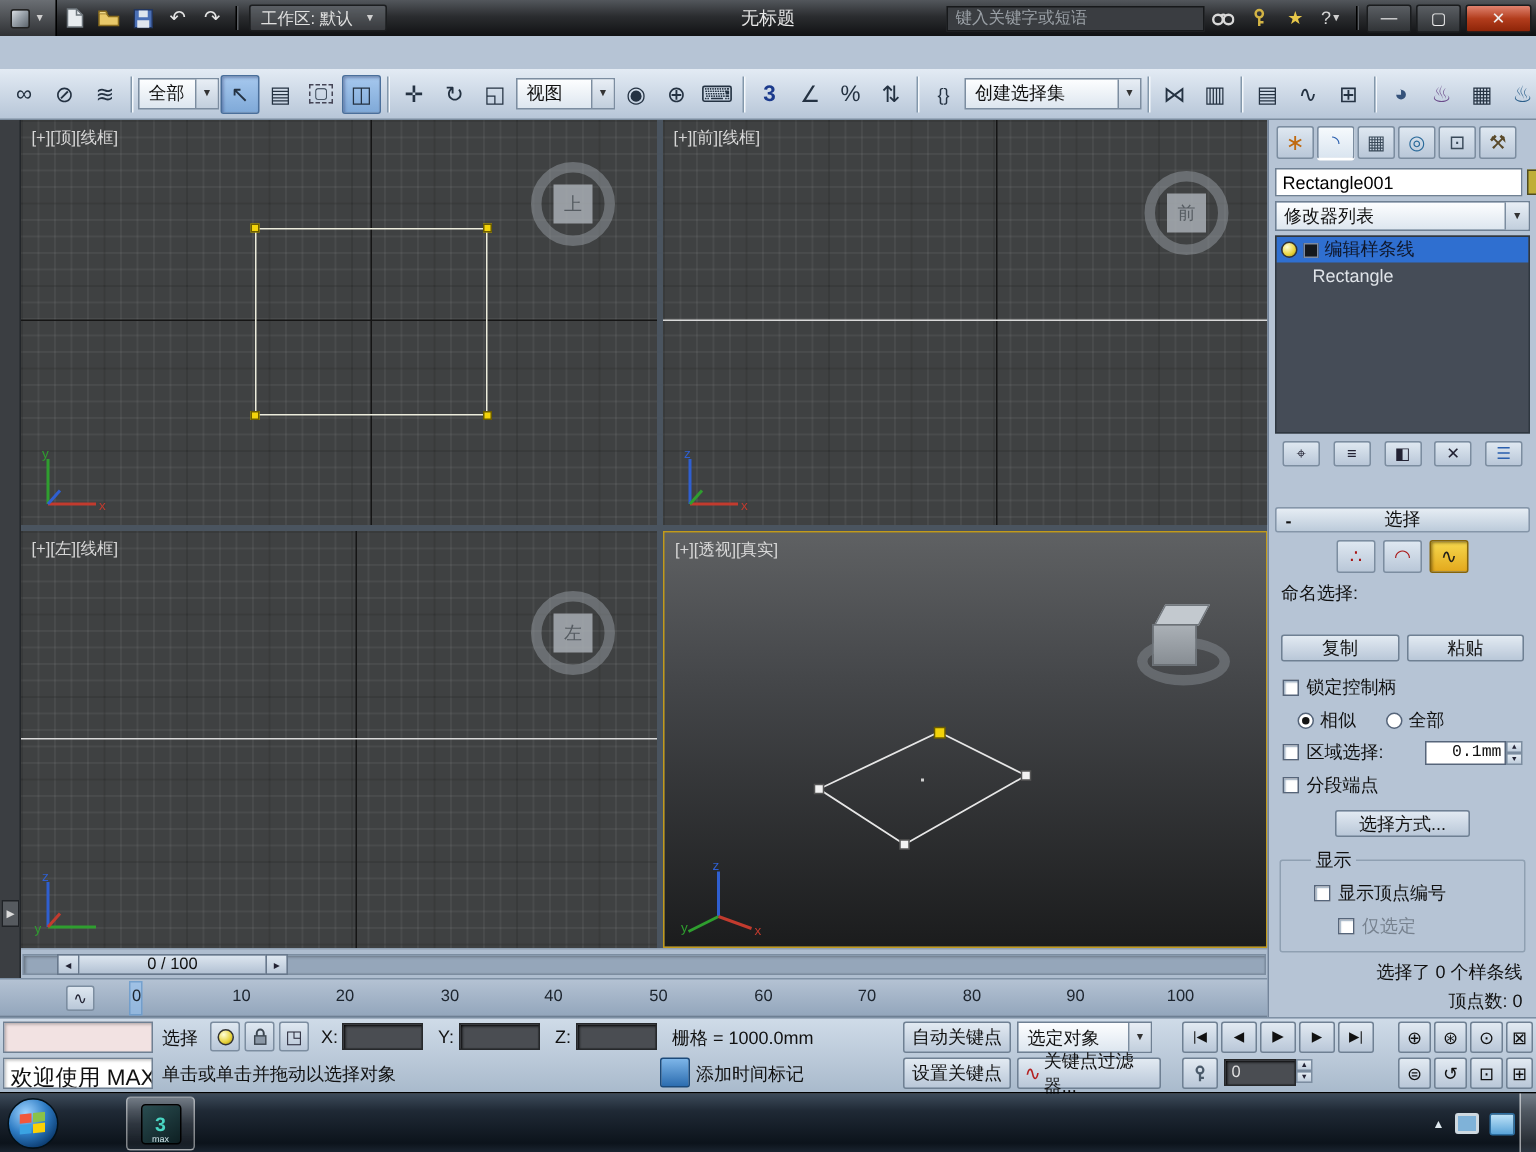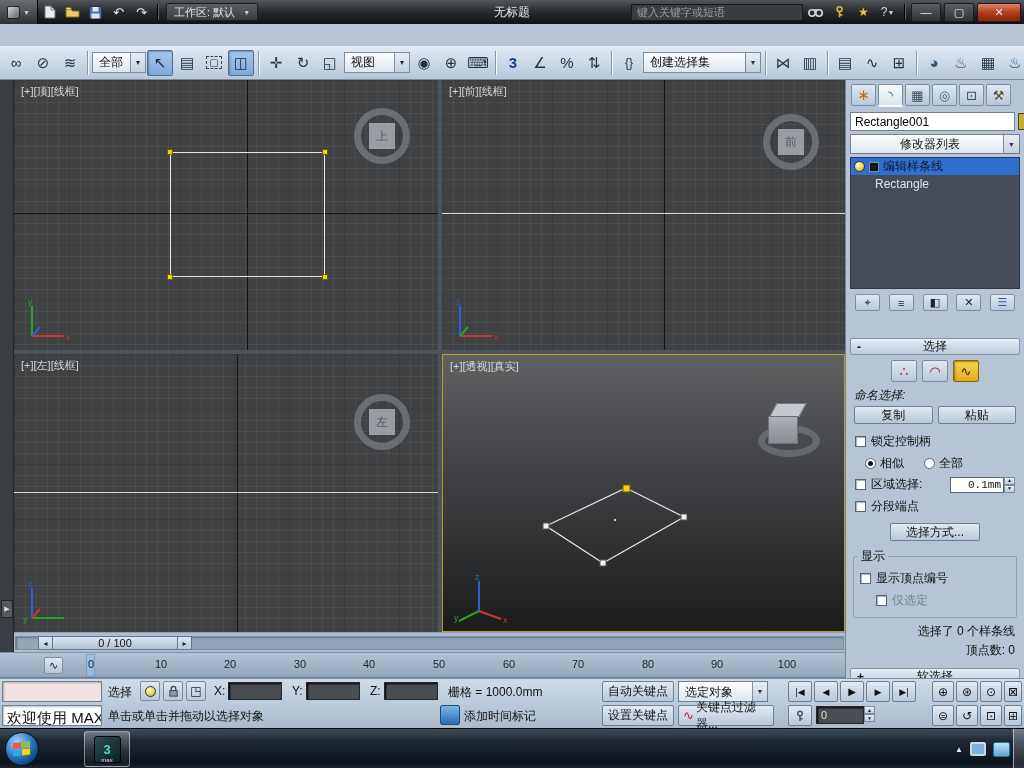--- a/index.html
+++ b/index.html
@@ -55,55 +55,55 @@
 .tripod{position:absolute;left:6px;bottom:4px;}
 
 
 .cmdpanel{position:absolute;left:845px;top:80px;width:179px;height:598px;background:#b6c4d5;border-left:1px solid #73849a;padding:2px 4px;z-index:10;}
 .ptabs{display:flex;gap:2px;padding:2px 1px 5px;}
 .ptab{width:25px;height:22px;display:flex;align-items:center;justify-content:center;border:1px solid #7c8da0;border-radius:2px;background:linear-gradient(#dfe8f1,#b9c7d8);font-size:13px;}
 .ptab.active{background:linear-gradient(#f6fafd,#dae5f0);border-bottom-color:#fff;box-shadow:0 1px 0 #fff;}
 .namerow{display:flex;gap:3px;align-items:center;margin:1px 0 3px;}
 .namefld{flex:1;height:19px;border:1px solid #6f8093;background:#fff;font-size:12px;padding:0 4px;font-family:inherit;}
 .swatch{width:17px;height:17px;background:#bfae38;border:1px solid #4e4a20;flex:0 0 auto;}
-.pdd{height:20px;margin:1px 0 3px;background:linear-gradient(#fdfeff,#dde6ef);border:1px solid #6f8093;display:flex;align-items:center;font-size:12px;padding-left:44px;}
+.pdd{height:20px;margin:1px 0 3px;background:linear-gradient(#fdfeff,#dde6ef);border:1px solid #6f8093;display:flex;align-items:center;font-size:12px;}
 .pdd .val{flex:1;padding:0 5px;}
 .pdd .ddb{width:16px;height:100%;background:linear-gradient(#e8eef5,#c2cfdd);border-left:1px solid #7c8da0;display:flex;align-items:center;justify-content:center;}
 .stack{height:132px;background:#454c57;border:1px solid #2f3740;margin:1px 0 3px;overflow:hidden;color:#dfe3e8;}
 .stkrow{height:17px;display:flex;align-items:center;gap:4px;padding:0 3px;font-size:12px;white-space:nowrap;}
 .stkrow.sel{background:#2f6fd0;color:#0f172a;}
 .bulb{width:11px;height:11px;border-radius:50%;background:radial-gradient(circle at 35% 30%,#ffffd8,#e8d23a 60%,#9a8a10);border:1px solid #333;flex:0 0 auto;}
 .stkbox{width:10px;height:10px;background:#14181d;border:1px solid #7d8aa0;flex:0 0 auto;}
 .stkindent{width:17px;flex:0 0 auto;}
 .stktools{display:flex;justify-content:space-between;padding:2px 5px 3px;}
 .stool{width:25px;height:17px;display:flex;align-items:center;justify-content:center;background:linear-gradient(#dfe8f1,#b9c7d8);border:1px solid #7c8da0;border-radius:2px;font-size:11px;color:#223;}
 .rhead{height:17px;background:linear-gradient(#e6edf4,#bccbda);border:1px solid #8596a9;border-radius:2px;display:flex;align-items:center;font-size:12px;position:relative;}
 .rtog{position:absolute;left:6px;font-weight:bold;}
 .rtitle{flex:1;text-align:center;}
 .rbody{padding:3px 1px 0;}
 .subobj{display:flex;justify-content:center;gap:5px;margin:2px 0 5px;}
 .sob{width:26px;height:22px;display:flex;align-items:center;justify-content:center;background:linear-gradient(#dfe8f1,#b9c7d8);border:1px solid #7c8da0;border-radius:2px;font-size:13px;color:#a81414;}
 .sob.pressed{background:linear-gradient(#f6d84e,#e3a91d);border:1px solid #86650a;color:#23201a;box-shadow:inset 1px 1px 2px rgba(60,40,0,.5);}
-.plabel{margin:3px 3px 2px;font-style:italic;}
+.plabel{margin:3px 3px 19px;}
 .btnrow{display:flex;gap:5px;margin:0 3px 9px;}
 .pbtn{flex:1;height:18px;display:flex;align-items:center;justify-content:center;background:linear-gradient(#e2eaf2,#b9c7d8);border:1px solid #6f8093;border-radius:2px;}
 .chk{display:flex;align-items:center;gap:5px;margin:5px 4px;}
 .box{width:11px;height:11px;background:#fff;border:1px solid #56657a;box-shadow:inset 1px 1px 1px #9fb0c2;flex:0 0 auto;}
 .radiorow{display:flex;gap:20px;margin:3px 14px 4px;}
 .radio{display:flex;align-items:center;gap:4px;}
 .rdot{width:11px;height:11px;border-radius:50%;background:#fff;border:1px solid #56657a;position:relative;flex:0 0 auto;}
 .rdot.on::after{content:"";position:absolute;inset:2px;background:#141414;border-radius:50%;}
 .spinrow{display:flex;align-items:center;justify-content:space-between;margin:4px 4px;}
 .spinfld{width:54px;height:16px;background:#fff;border:1px solid #56657a;display:flex;align-items:center;}
 .spinfld .v{flex:1;text-align:right;font-size:11px;padding-right:2px;}
 .spinb{width:11px;height:16px;display:flex;flex-direction:column;flex:0 0 auto;}
 .spinb span{height:8px;font-size:5px;display:flex;align-items:center;justify-content:center;background:linear-gradient(#e6edf4,#bfcddc);border:1px solid #7c8da0;color:#223;}
 .selbyrow{display:flex;justify-content:center;margin:8px 0 7px;}
 .selby{width:90px;height:18px;display:flex;align-items:center;justify-content:center;background:linear-gradient(#e2eaf2,#b9c7d8);border:1px solid #6f8093;border-radius:2px;}
-.grp{border:1px solid #8fa0b2;border-radius:2px;margin:4px 2px 5px;padding:0 2px 3px;}
+.grp{border:1px solid #8fa0b2;border-radius:2px;margin:4px 2px 5px;padding:0 18px 3px;}
 .grp legend{padding:0 3px;margin-left:2px;}
 .chk.dis span:last-child{color:#77828f;}
 .chk.indent{margin-left:20px;}
 .pstat{text-align:right;margin:2px 4px 0;}
 .softgap{height:9px;}
 
 
 .tslider{position:absolute;left:14px;top:632px;width:831px;height:20px;background:#aebdcf;border-top:1px solid #8fa0b2;z-index:6;}
 .ttrack{position:absolute;left:1px;right:1px;top:3px;height:14px;background:#95a6ba;border:1px solid #7c8da0;box-shadow:inset 1px 1px 2px rgba(0,0,0,.3);}
 .thandle{position:absolute;left:24px;top:3px;width:154px;height:14px;display:flex;z-index:2;}

